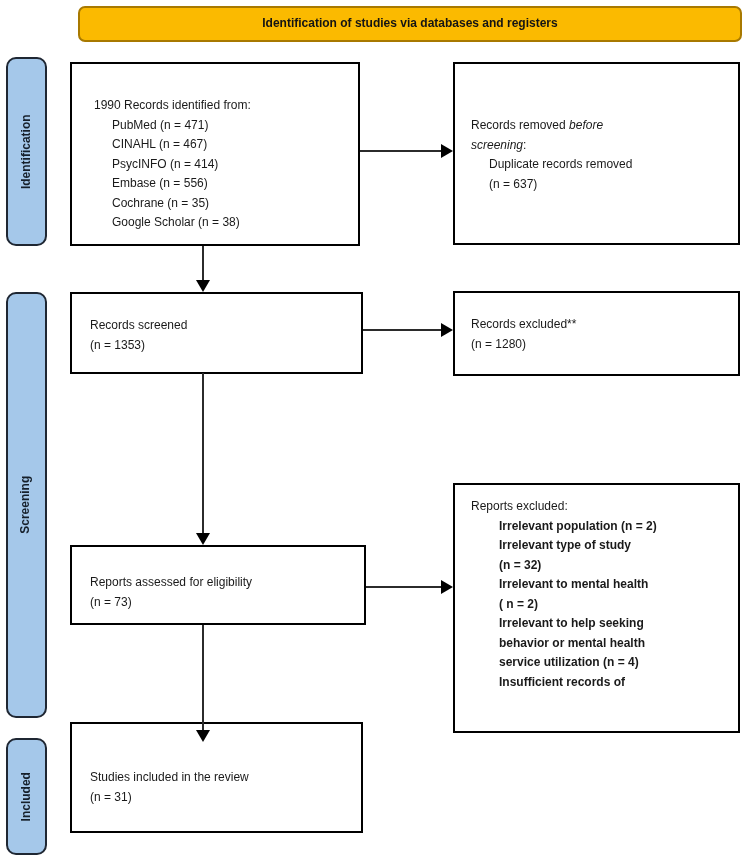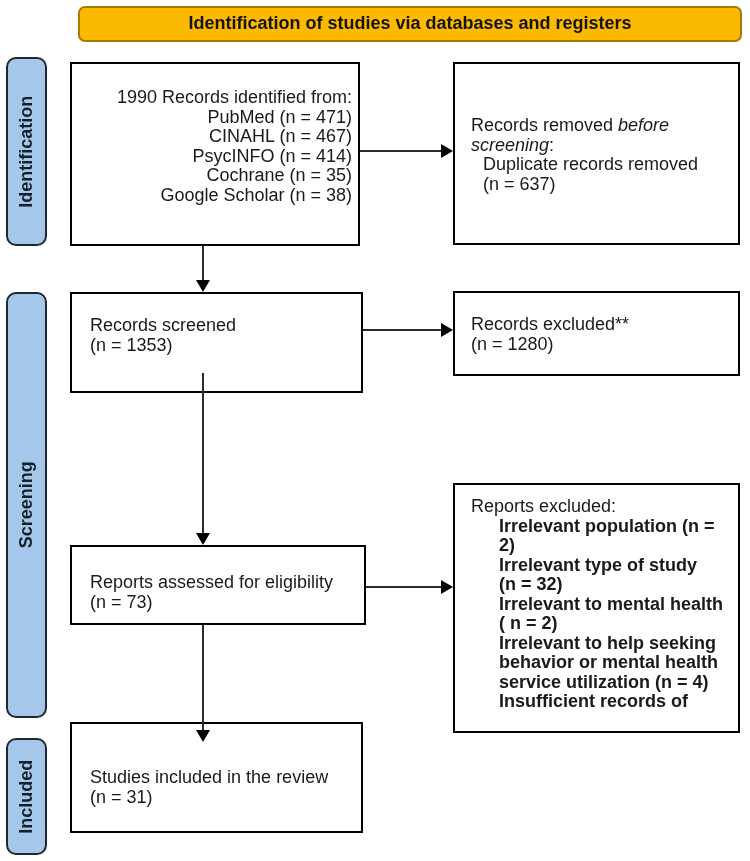--- a/index.html
+++ b/index.html
@@ -4,21 +4,21 @@
 <style>
   :root{
     --banner-fill:#FBBA00; --banner-border:#A87900;
     --stage-fill:#A5C8EA; --stage-border:#1F2733;
     --box-border:#000000; --arrow:#2B2B2B; --text:#1A1A1A;
   }
   html,body{margin:0;padding:0;background:#ffffff;}
   .canvas{
     position:relative; width:750px; height:861px; background:#ffffff;
     font-family:"Liberation Sans","DejaVu Sans",sans-serif;
-    color:var(--text); font-size:18px; line-height:19.5px; overflow:hidden;
+    color:var(--text); font-size:12px; line-height:19.5px; overflow:hidden;
   }
   .banner{
     position:absolute; left:78px; top:6px; width:664px; height:36px;
     background:var(--banner-fill); border:2px solid var(--banner-border);
     border-radius:7px; box-sizing:border-box;
     display:flex; align-items:center; justify-content:center;
     font-weight:bold; color:#141414;
   }
   .stage{
     position:absolute; left:6px; width:41px;
@@ -27,28 +27,28 @@
     display:flex; align-items:center; justify-content:center;
   }
   .stage span{ transform:rotate(-90deg); white-space:nowrap; font-weight:bold; color:#16202b;}
   .stage-identification{ top:57px; height:189px; }
   .stage-screening{ top:292px; height:426px; }
   .stage-included{ top:738px; height:117px; }
   .box{
     position:absolute; background:#ffffff; border:2px solid var(--box-border);
     box-sizing:border-box;
   }
-  .b1{ left:70px; top:62px;  width:290px; height:184px; padding:24px 6px 0 22px;text-align:right; }
+  .b1{ left:70px; top:62px;  width:290px; height:184px; padding:32px 6px 0 22px; }
   .b2{ left:453px; top:62px; width:287px; height:183px; padding:52px 6px 0 16px; }
-  .b3{ left:70px; top:292px; width:293px; height:101px;  padding:22px 6px 0 18px; }
+  .b3{ left:70px; top:292px; width:293px; height:82px;  padding:22px 6px 0 18px; }
   .b4{ left:453px; top:291px; width:287px; height:85px; padding:22px 13px 0 16px; }
   .b5{ left:70px; top:545px; width:296px; height:80px;  padding:26px 6px 0 18px; }
   .b6{ left:453px; top:483px; width:287px; height:250px; padding:12px 6px 11px 16px; }
   .b7{ left:70px; top:722px; width:293px; height:111px; padding:44px 6px 0 18px; }
-  .indent{ margin-left:12px; }
+  .indent{ margin-left:18px; }
   .indent-b6{ margin-left:28px;font-weight:bold; }
   em{ font-style:italic; }
   .hline{ position:absolute; height:2px; background:var(--arrow); }
   .vline{ position:absolute; width:2px;  background:var(--arrow); }
   .head-right{
     position:absolute; width:0; height:0;
     border-top:7px solid transparent; border-bottom:7px solid transparent;
     border-left:12px solid #000;
   }
   .head-down{
@@ -75,20 +75,21 @@
   <div class="stage stage-included">
     <span>Included</span>
   </div>
 
   <div class="box b1">
     <div>1990 Records identified from:</div>
     <div class="indent">
       <div>PubMed (n = 471)</div>
       <div>CINAHL (n = 467)</div>
       <div>PsycINFO (n = 414)</div>
+      <div>Embase (n = 556)</div>
       <div>Cochrane (n = 35)</div>
       <div>Google Scholar (n = 38)</div>
     </div>
   </div>
 
   <div class="box b2">
     <div><span>Records removed </span><em>before</em></div>
     <div><em>screening</em><span>:</span></div>
     <div class="indent">
       <div>Duplicate records removed</div>

